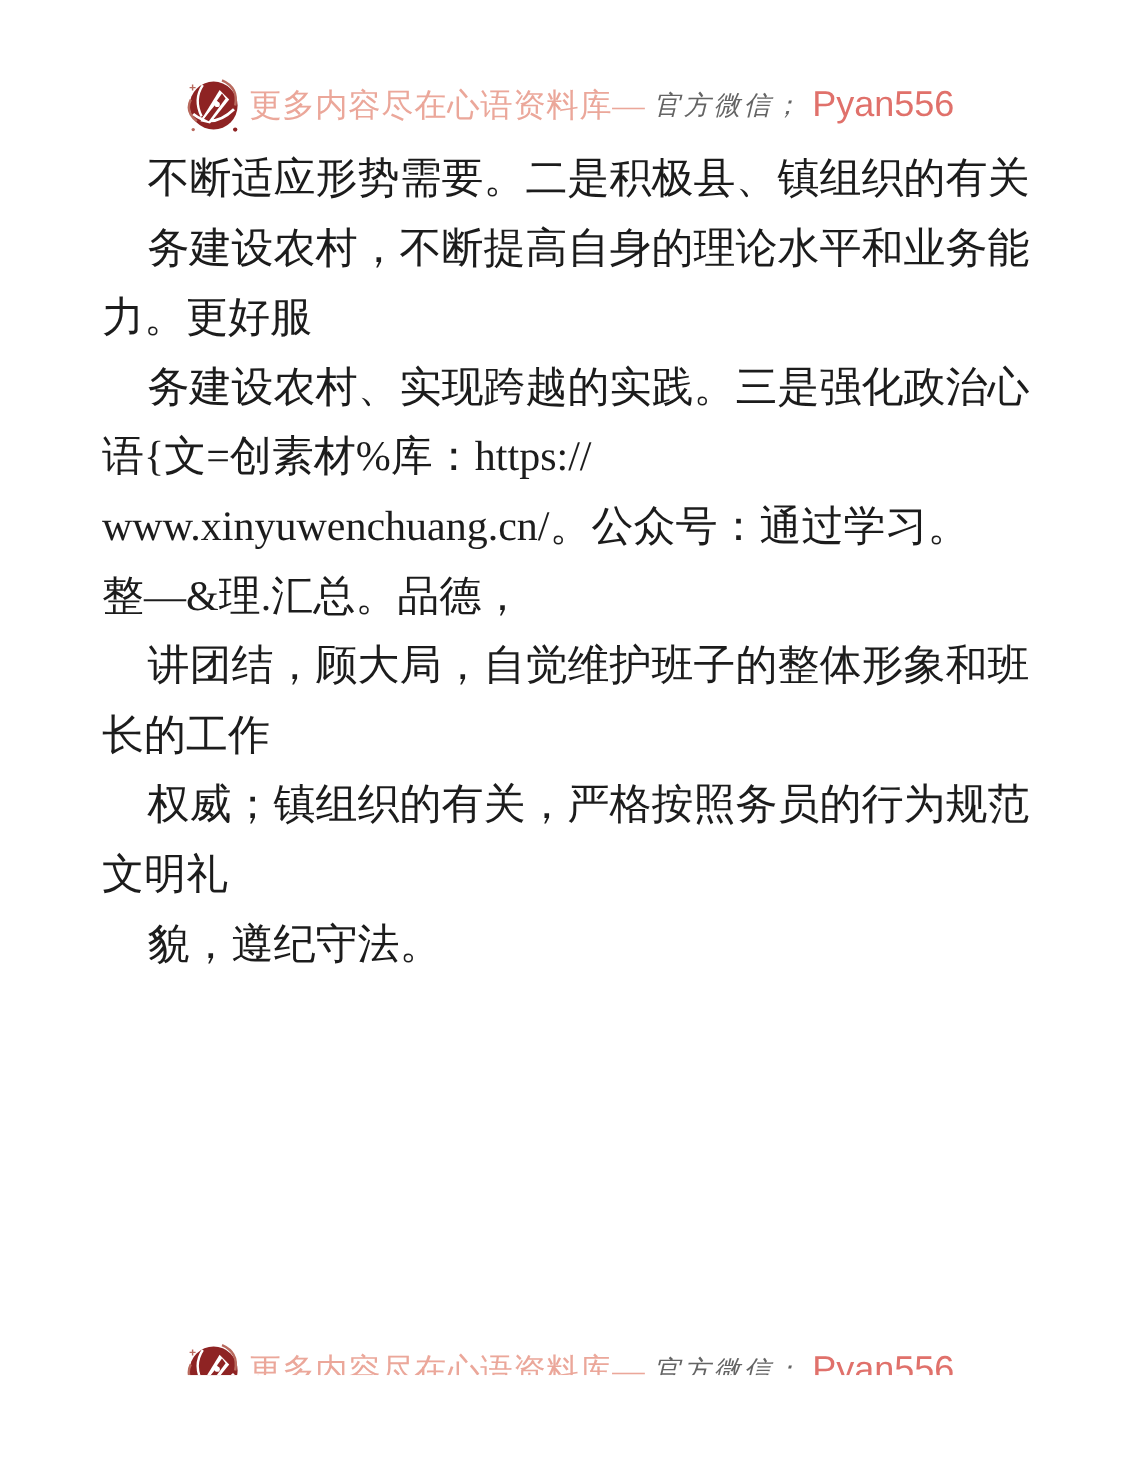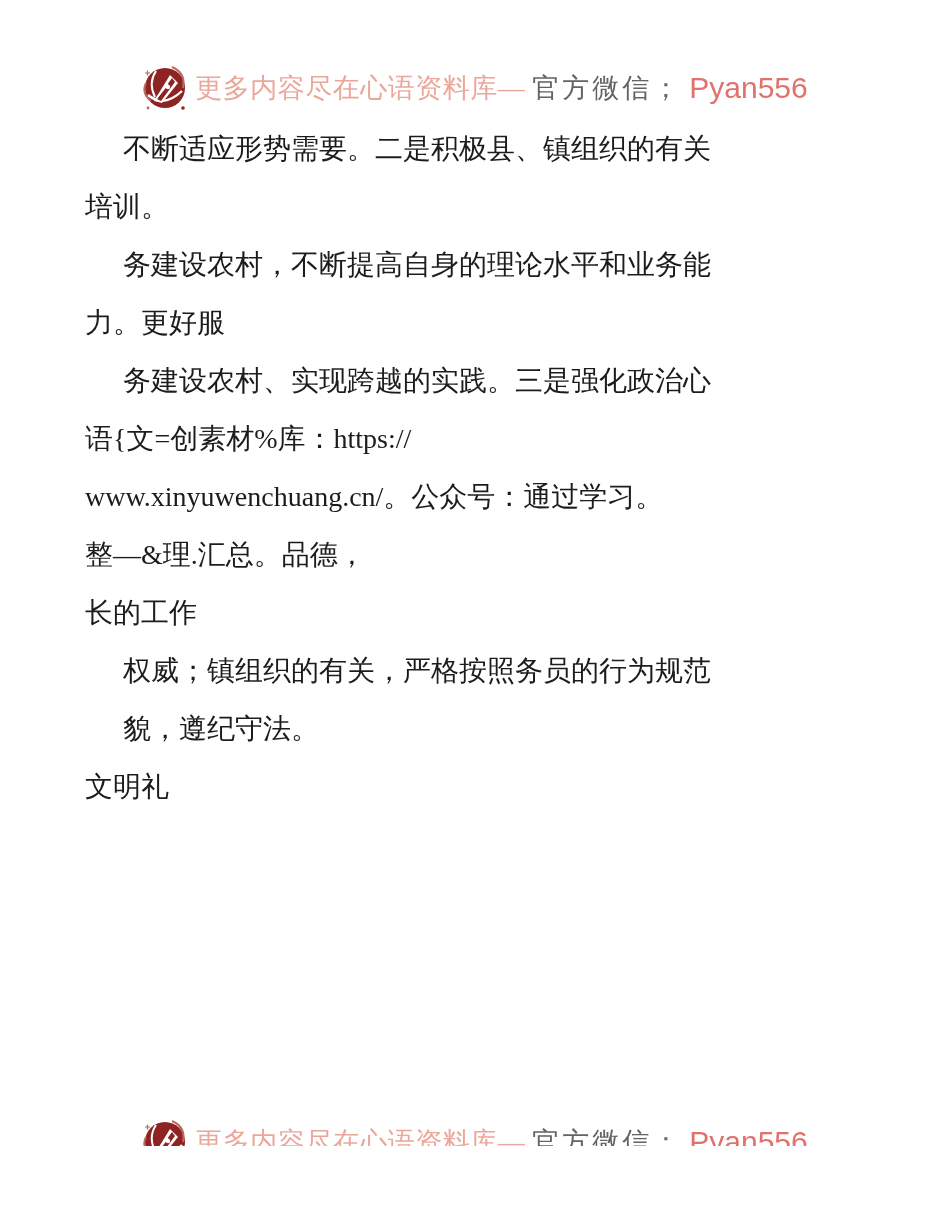--- a/index.html
+++ b/index.html
@@ -24,38 +24,39 @@
   }
   .banner-header { top: 62px; }
   .banner-footer { top: 1116px; }
   .logo-wrap { width: 46px; height: 50px; flex: 0 0 auto; display: block; }
   .banner-main {
     font-size: 27px;
     letter-spacing: 0.5px;
     font-family: "Liberation Serif", "DejaVu Serif", serif;
   }
   .banner-wechat {
-    font-size: 27px;
+    font-size: 22px;
+    font-style: italic;
     letter-spacing: 3px;
     font-family: "DejaVu Serif", serif;
   }
   .banner-id {
     font-size: 30px;
     font-family: "Liberation Sans", "DejaVu Sans", sans-serif;
   }
   .doc-body {
     position: absolute;
     top: 120px;
     left: 85px;
     width: 800px;
   }
   .line {
     height: 58px;
     line-height: 58px;
-    font-size: 28px;
+    font-size: 35px;
     color: #1c1c1c;
     white-space: nowrap;
     letter-spacing: 0px;
   }
   .line.indent { padding-left: 38px; }
 </style>
 </head>
 <body>
 
 <div class="page">
@@ -77,31 +78,31 @@
         <path d="M3,10 h5 M5.5,7.5 v5" stroke="#b96a5e" stroke-width="1.2"></path>
       </svg>
     </span>
     <span class="banner-main" style="color:#eba79a">更多内容尽在心语资料库—</span>
     <span class="banner-wechat" style="color:#646464">官方微信；</span>
     <span class="banner-id" style="color:#e0716b">Pyan556</span>
   </header>
 
   <main class="doc-body">
     <div class="line indent">不断适应形势需要。二是积极县、镇组织的有关</div>
-    <div class="line">培训。</div>
     <div class="line indent">务建设农村，不断提高自身的理论水平和业务能</div>
     <div class="line">力。更好服</div>
     <div class="line indent">务建设农村、实现跨越的实践。三是强化政治心</div>
     <div class="line">语{文=创素材%库：https://</div>
     <div class="line">www.xinyuwenchuang.cn/。公众号：通过学习。</div>
     <div class="line">整—&amp;理.汇总。品德，</div>
+    <div class="line indent">讲团结，顾大局，自觉维护班子的整体形象和班</div>
     <div class="line">长的工作</div>
     <div class="line indent">权威；镇组织的有关，严格按照务员的行为规范</div>
+    <div class="line">文明礼</div>
     <div class="line indent">貌，遵纪守法。</div>
-    <div class="line">文明礼</div>
   </main>
 
   <footer class="banner banner-footer">
     <span class="logo-wrap">
       <svg width="46" height="50" viewBox="0 0 46 50" xmlns="http://www.w3.org/2000/svg">
         <circle cx="23" cy="25" r="20" fill="#8e2323"></circle>
         <path d="M4,20 Q-1,30 9,38" stroke="#b96a5e" stroke-width="2" fill="none"></path>
         <path d="M30,4 Q44,10 41,25" stroke="#b96a5e" stroke-width="2" fill="none"></path>
         <path d="M6,32 Q22,45 40,28" stroke="#ffffff" stroke-width="2.4" fill="none"></path>
         <path d="M14,8 Q6,20 13,34" stroke="#ffffff" stroke-width="2" fill="none"></path>

